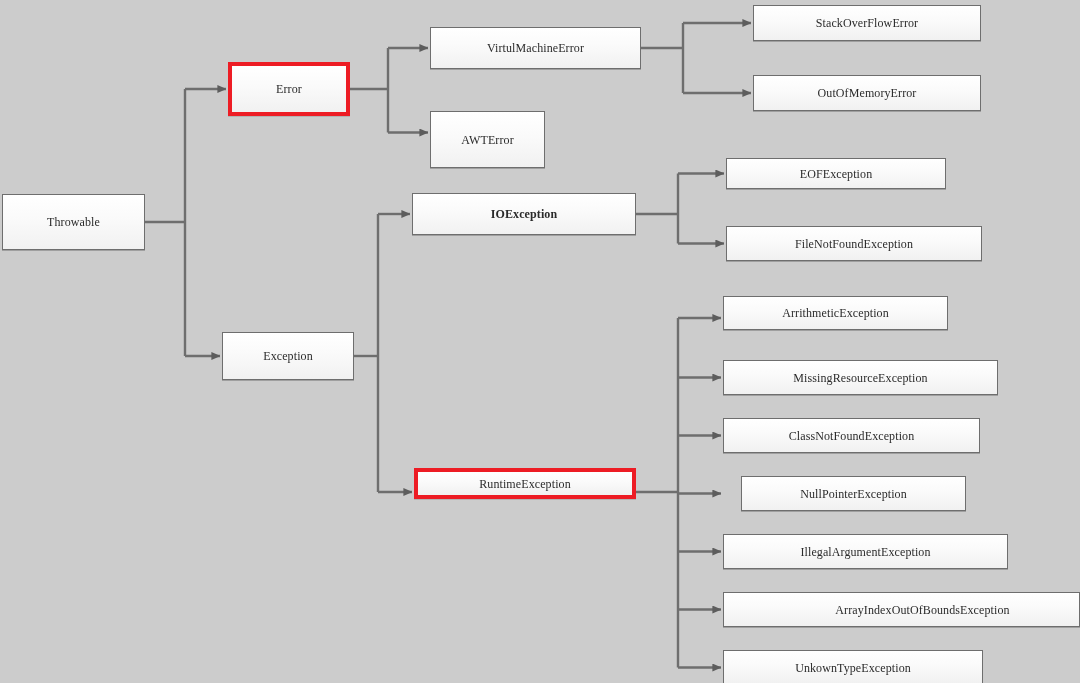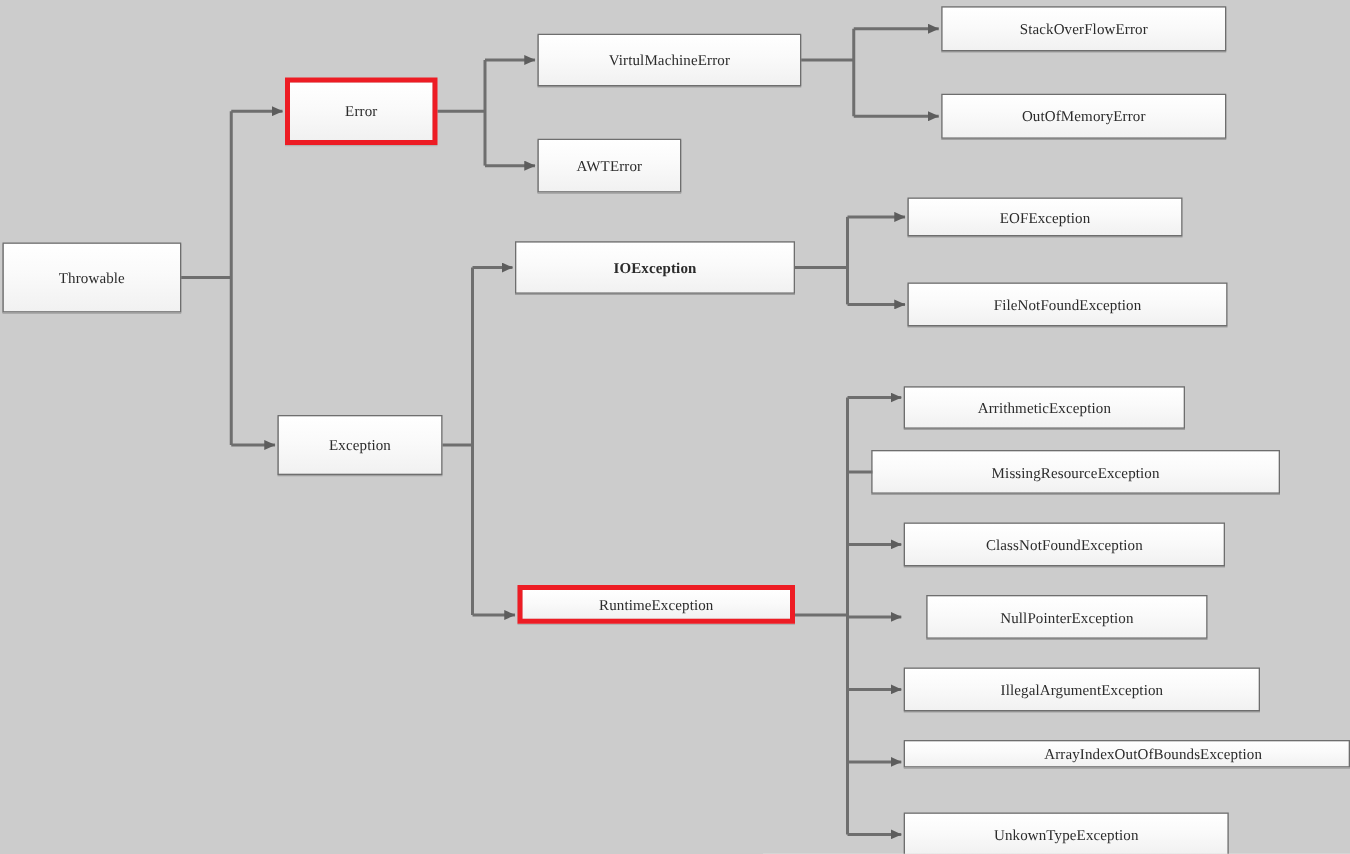--- a/index.html
+++ b/index.html
@@ -98,56 +98,56 @@
       </div>
       <div class="node highlighted" style="left: 228px; top: 62px; width: 122px; height: 54px;">
         <span class="node-label">Error</span>
       </div>
       <div class="node" style="left: 222px; top: 332px; width: 132px; height: 48px;">
         <span class="node-label">Exception</span>
       </div>
       <div class="node" style="left: 430px; top: 27px; width: 211px; height: 42px;">
         <span class="node-label">VirtulMachineError</span>
       </div>
-      <div class="node" style="left: 430px; top: 111px; width: 115px; height: 43px;">
+      <div class="node" style="left: 430px; top: 111px; width: 115px; height: 57px;">
         <span class="node-label">AWTError</span>
       </div>
       <div class="node" style="left: 412px; top: 193px; width: 224px; height: 42px; font-weight: bold;">
         <span class="node-label">IOException</span>
       </div>
       <div class="node highlighted" style="left: 414px; top: 468px; width: 222px; height: 31px;">
         <span class="node-label">RuntimeException</span>
       </div>
       <div class="node" style="left: 753px; top: 5px; width: 228px; height: 36px;">
         <span class="node-label">StackOverFlowError</span>
       </div>
       <div class="node" style="left: 753px; top: 75px; width: 228px; height: 36px;">
         <span class="node-label">OutOfMemoryError</span>
       </div>
       <div class="node" style="left: 726px; top: 158px; width: 220px; height: 31px;">
         <span class="node-label">EOFException</span>
       </div>
       <div class="node" style="left: 726px; top: 226px; width: 256px; height: 35px;">
         <span class="node-label">FileNotFoundException</span>
       </div>
-      <div class="node" style="left: 723px; top: 309px; width: 225px; height: 34px;">
+      <div class="node" style="left: 723px; top: 296px; width: 225px; height: 34px;">
         <span class="node-label">ArrithmeticException</span>
       </div>
-      <div class="node" style="left: 697px; top: 360px; width: 327px; height: 35px;">
+      <div class="node" style="left: 723px; top: 360px; width: 275px; height: 35px;">
         <span class="node-label">MissingResourceException</span>
       </div>
       <div class="node" style="left: 723px; top: 418px; width: 257px; height: 35px;">
         <span class="node-label">ClassNotFoundException</span>
       </div>
       <div class="node" style="left: 723px; top: 476px; width: 225px; height: 35px; margin-left: 18px;">
         <span class="node-label">NullPointerException</span>
       </div>
       <div class="node" style="left: 723px; top: 534px; width: 285px; height: 35px;">
         <span class="node-label">IllegalArgumentException</span>
       </div>
-      <div class="node" style="left: 723px; top: 592px; width: 357px; height: 22px; padding-left: 42px;">
+      <div class="node" style="left: 723px; top: 592px; width: 357px; height: 35px; padding-left: 42px;">
         <span class="node-label">ArrayIndexOutOfBoundsException</span>
       </div>
       <div class="node" style="left: 723px; top: 650px; width: 260px; height: 35px;">
         <span class="node-label">UnkownTypeException</span>
       </div>
     </div>
 </div>
 
 </body></html>

